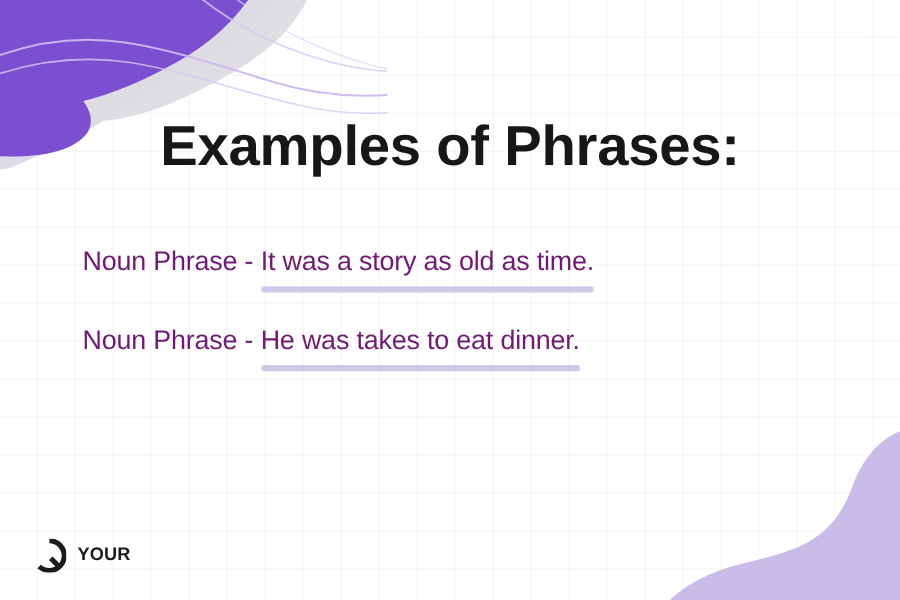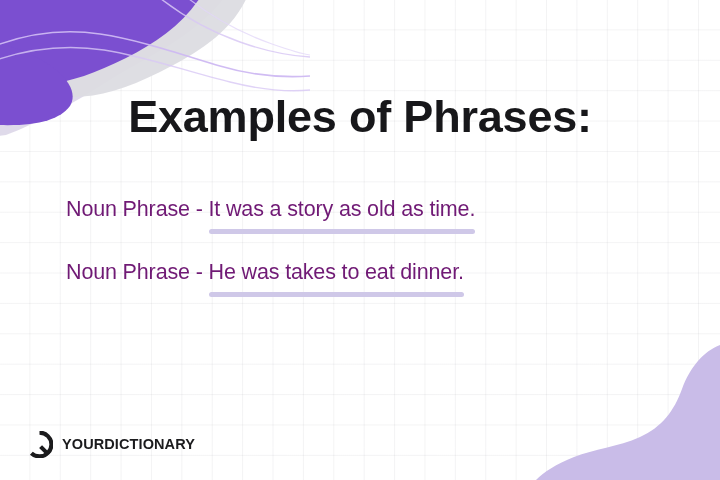--- a/index.html
+++ b/index.html
@@ -179,17 +179,16 @@
 
   </div>
 
   <div id="logo">
     <svg id="logo-mark" viewBox="0 0 27 27">
       <path d="M 13.5,1.6 A 11.9,11.9 0 1 1 13.5,25.4 A 11.9,11.9 0 0 1 5.35,22.2" fill="none" stroke="#1b1b1d" stroke-width="4.1" stroke-linecap="butt"></path>
       <path d="M 14.6,15.6 L 22.4,23.4" fill="none" stroke="#1b1b1d" stroke-width="4.1" stroke-linecap="butt"></path>
     </svg>
     <div id="logo-words">
       <div class="logo-word">YOUR</div>
-      <div class="logo-word">DICTIONARY</div>
     </div>
   </div>
 
 </div>
 
 </body></html>

